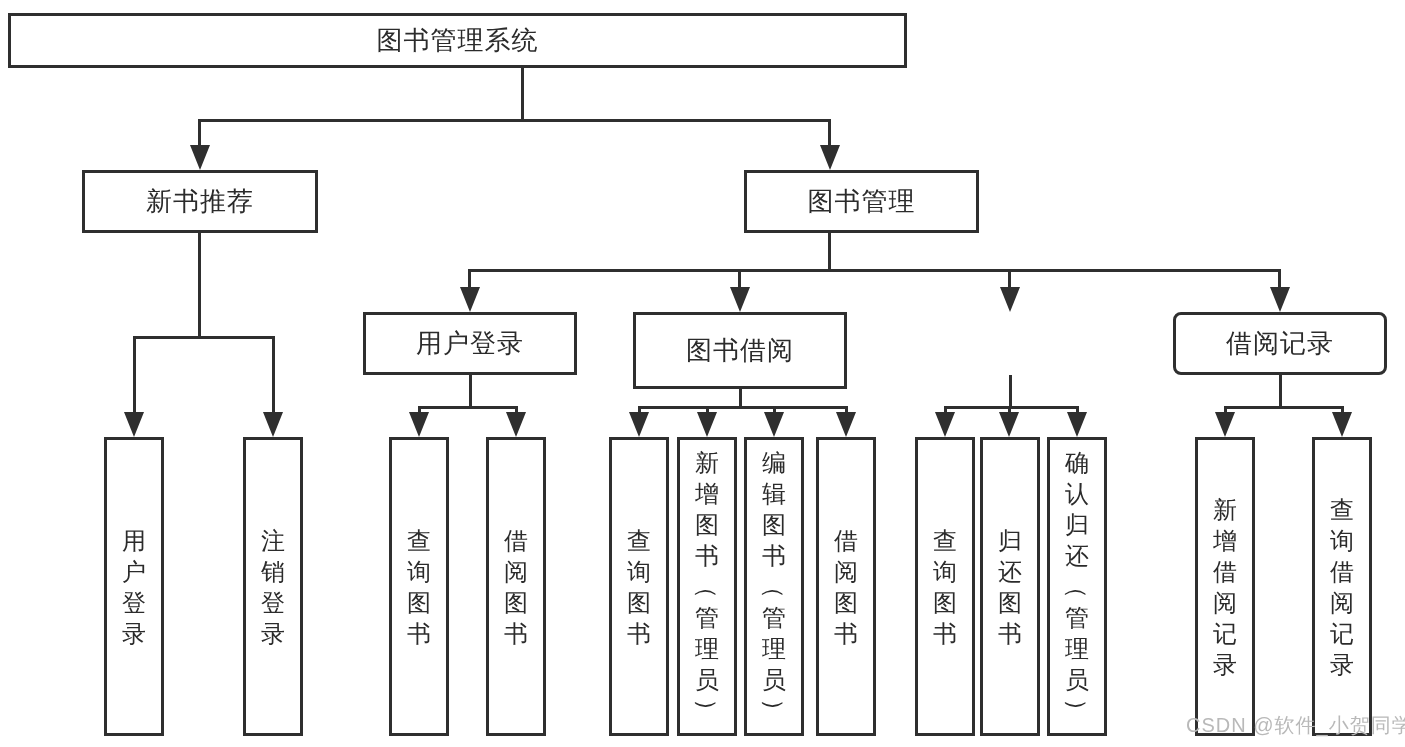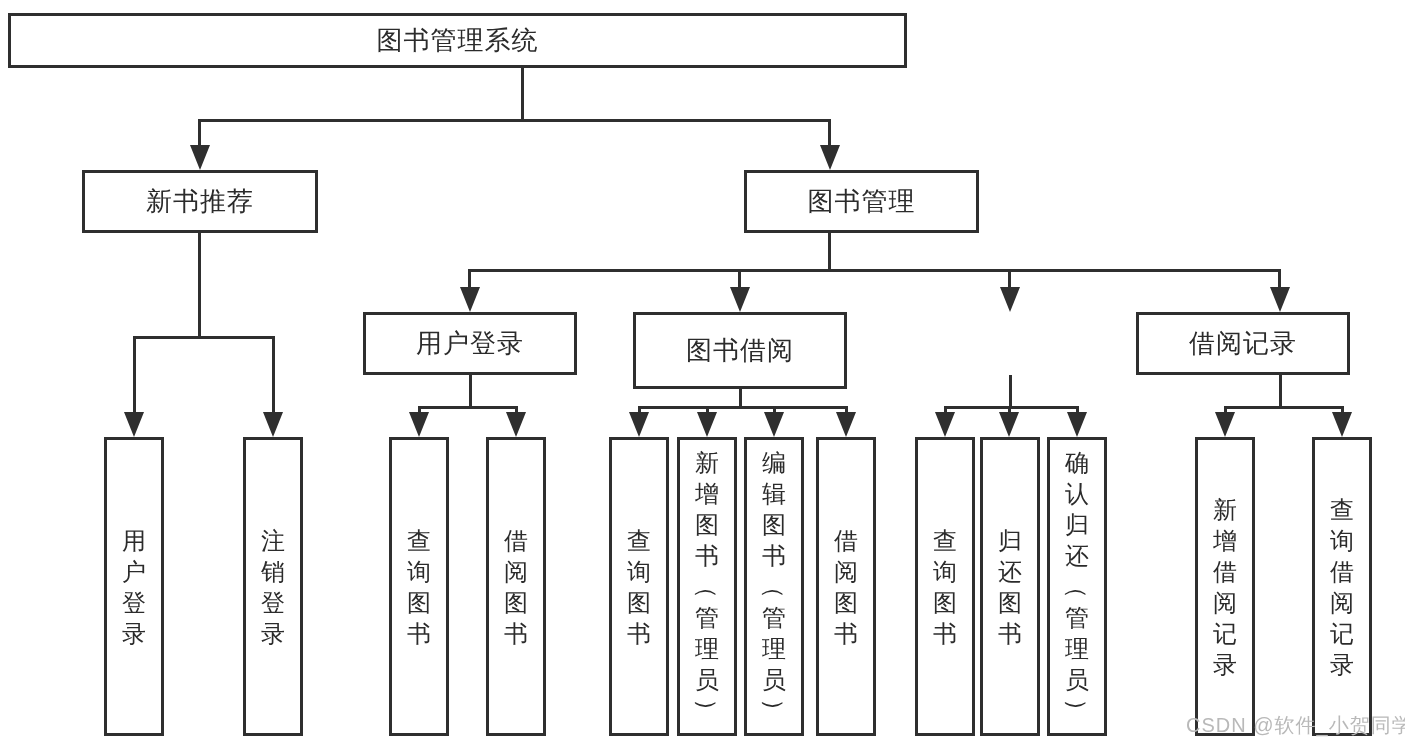--- a/index.html
+++ b/index.html
@@ -111,21 +111,21 @@
   <div class="arrow" style="left:460px;  top:287px;"></div>
   <div class="vline" style="left:738px;  top:269px; height:25px;"></div>
   <div class="arrow" style="left:730px;  top:287px;"></div>
   <div class="vline" style="left:1008px; top:269px; height:25px;"></div>
   <div class="arrow" style="left:1000px; top:287px;"></div>
   <div class="vline" style="left:1278px; top:269px; height:25px;"></div>
   <div class="arrow" style="left:1270px; top:287px;"></div>
 
   <div class="hbox" style="left:363px;  top:312px; width:214px; height:63px;">用户登录</div>
   <div class="hbox" style="left:633px;  top:312px; width:214px; height:77px;">图书借阅</div>
-  <div class="hbox" style="left:1136px; top:312px; width:214px; height:63px;">借阅记录</div>
+  <div class="hbox" style="left:1173px; top:312px; width:214px; height:63px;border-radius:8px;">借阅记录</div>
 
   <div class="vline" style="left:469px; top:375px; height:33px;"></div>
   <div class="hline" style="left:418px; top:406px; width:99px;"></div>
   <div class="vline" style="left:418px; top:406px; height:12px;"></div>
   <div class="arrow" style="left:409px; top:412px;"></div>
   <div class="vline" style="left:515px; top:406px; height:12px;"></div>
   <div class="arrow" style="left:506px; top:412px;"></div>
 
   <div class="vline" style="left:739px; top:375px; height:33px;"></div>
   <div class="hline" style="left:638px; top:406px; width:209px;"></div>

